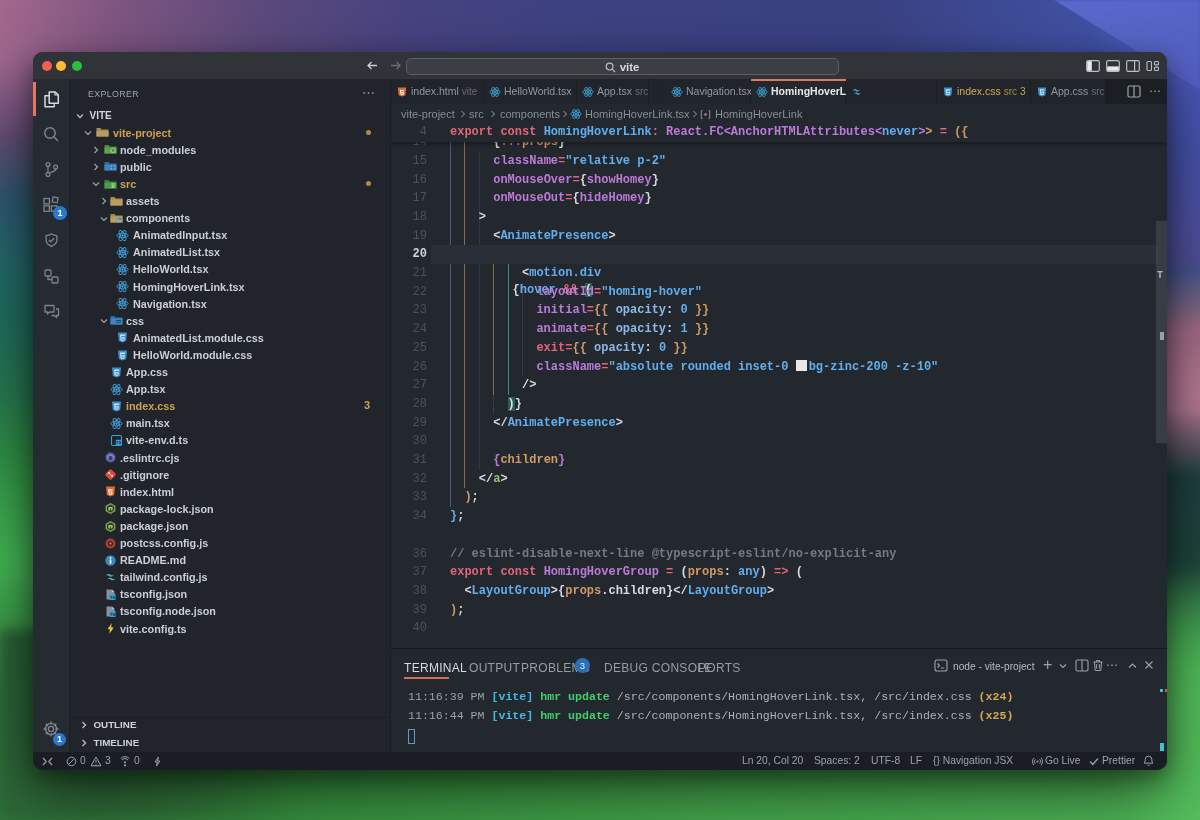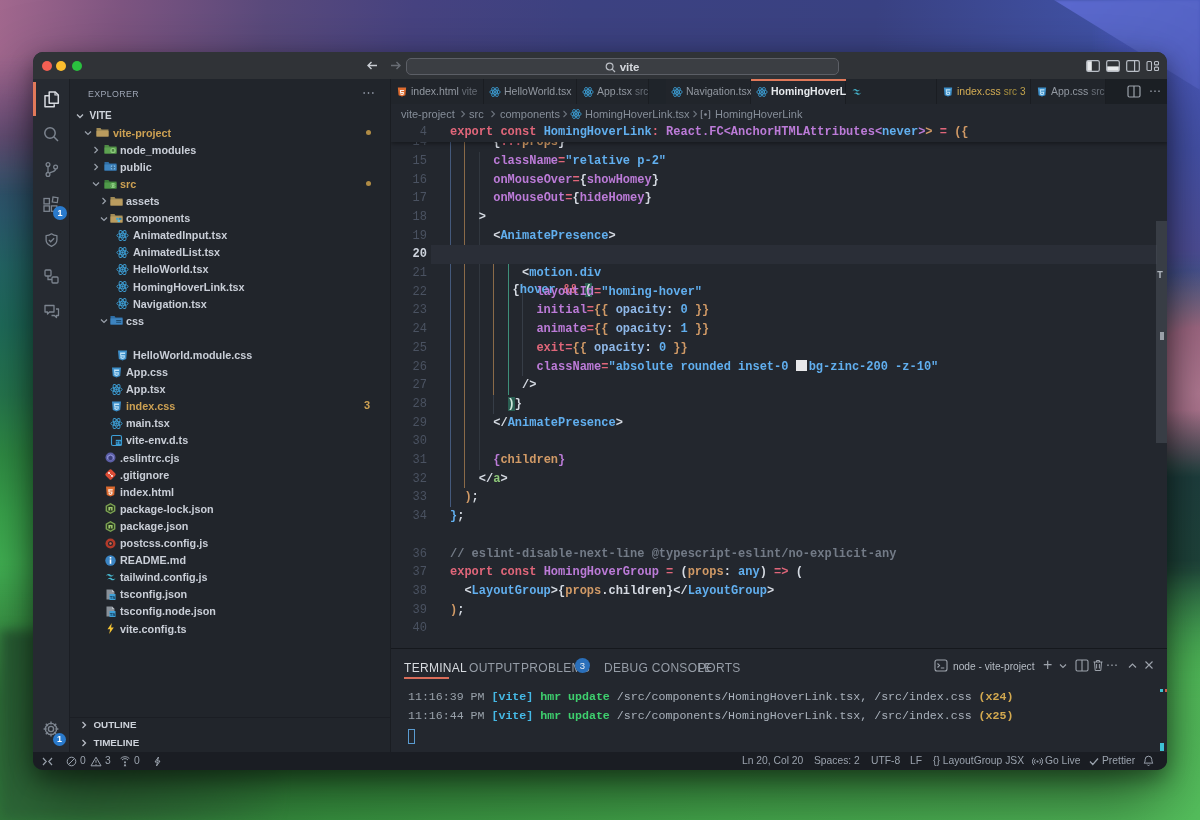--- a/index.html
+++ b/index.html
@@ -271,20 +271,27 @@
         <svg class="chev" style="left:30.0px;top:5px" width="8" height="8" viewBox="0 0 8 8">
           <path d="M1 2.5 4 5.5 7 2.5" stroke="#9aa1ab" fill="none" stroke-width="1.2"></path>
         </svg>
         <svg class="abs" style="left:40.0px;top:2.2px" width="13" height="13" viewBox="0 0 13 13">
           <path d="M.5 2h4l1 1.4h7v7.1H.5z" fill="#2f6ea5"></path>
           <path d="M.5 4.4h12v6.1H.5z" fill="#3d84c0"></path>
           <path d="M6.2 6h5v1h-5zM6.2 7.8h5v1h-5z" fill="#1d4a6e"></path>
         </svg>
         <span class="t" style="left:56.0px;">css</span>
       </div>
+      <div class="row" style="top:250.3px;">
+        <svg class="abs" style="left:46.0px;top:2.2px" width="13" height="13" viewBox="0 0 13 13">
+          <path d="M2 1.5h9l-.8 8.4L6.5 11.5 2.8 9.9z" fill="#3d8fc9"></path>
+          <path d="M4 3.6h5.2l-.15 1.3H5.2l.1 1.3h3.6l-.35 3-2.05.8-2.05-.8-.15-1.5h1.3l.1.8 1 .35 1-.35.1-1.1H4.4z" fill="#bfe3f8"></path>
+        </svg>
+        <span class="t" style="left:63.0px;">AnimatedList.module.css</span>
+      </div>
       <div class="row" style="top:267.4px;">
         <svg class="abs" style="left:46.0px;top:2.2px" width="13" height="13" viewBox="0 0 13 13">
           <path d="M2 1.5h9l-.8 8.4L6.5 11.5 2.8 9.9z" fill="#3d8fc9"></path>
           <path d="M4 3.6h5.2l-.15 1.3H5.2l.1 1.3h3.6l-.35 3-2.05.8-2.05-.8-.15-1.5h1.3l.1.8 1 .35 1-.35.1-1.1H4.4z" fill="#bfe3f8"></path>
         </svg>
         <span class="t" style="left:63.0px;">HelloWorld.module.css</span>
       </div>
       <div class="row" style="top:284.5px;">
         <svg class="abs" style="left:40.0px;top:2.2px" width="13" height="13" viewBox="0 0 13 13">
           <path d="M2 1.5h9l-.8 8.4L6.5 11.5 2.8 9.9z" fill="#3d8fc9"></path>
@@ -638,21 +645,21 @@
         <path d="M6 7.3 4.7 10.3h2.6z" fill="#9aa2ad"></path>
       </svg>
 <span class="st" style="left:101px;">0</span>
 <svg class="abs" style="left:120px;top:3.5px" width="9" height="11" viewBox="0 0 9 11">
         <path d="M5.5 1 2 6h2.5L3.5 10 7 5H4.5z" stroke="#9aa2ad" fill="none" stroke-width="1" stroke-linejoin="round"></path>
       </svg>
 <span class="st" style="left:709px;">Ln 20, Col 20</span>
 <span class="st" style="left:781px;">Spaces: 2</span>
 <span class="st" style="left:838px;">UTF-8</span>
 <span class="st" style="left:877px;">LF</span>
-<span class="st" style="left:900px;">{} LayoutGroup JSX</span>
+<span class="st" style="left:900px;">{} Navigation JSX</span>
 <svg class="abs" style="left:999px;top:3.5px" width="11" height="11" viewBox="0 0 11 11">
         <circle cx="5.5" cy="5.5" r="1.1" fill="#9aa2ad"></circle>
         <path d="M3.3 7.7a3.1 3.1 0 0 1 0-4.4M7.7 3.3a3.1 3.1 0 0 1 0 4.4M1.9 9.1a5.1 5.1 0 0 1 0-7.2M9.1 1.9a5.1 5.1 0 0 1 0 7.2" stroke="#9aa2ad" fill="none" stroke-width="1"></path>
       </svg>
 <span class="st" style="left:1012px;">Go Live</span>
 <svg class="abs" style="left:1056px;top:4.5px" width="10" height="9" viewBox="0 0 10 9">
         <path d="M1 4.5 3.8 7.5 9 1.5" stroke="#9aa2ad" fill="none" stroke-width="1.3"></path>
       </svg>
 <span class="st" style="left:1069px;">Prettier</span>
 <svg class="abs" style="left:1110px;top:3px" width="11" height="12" viewBox="0 0 11 12">

